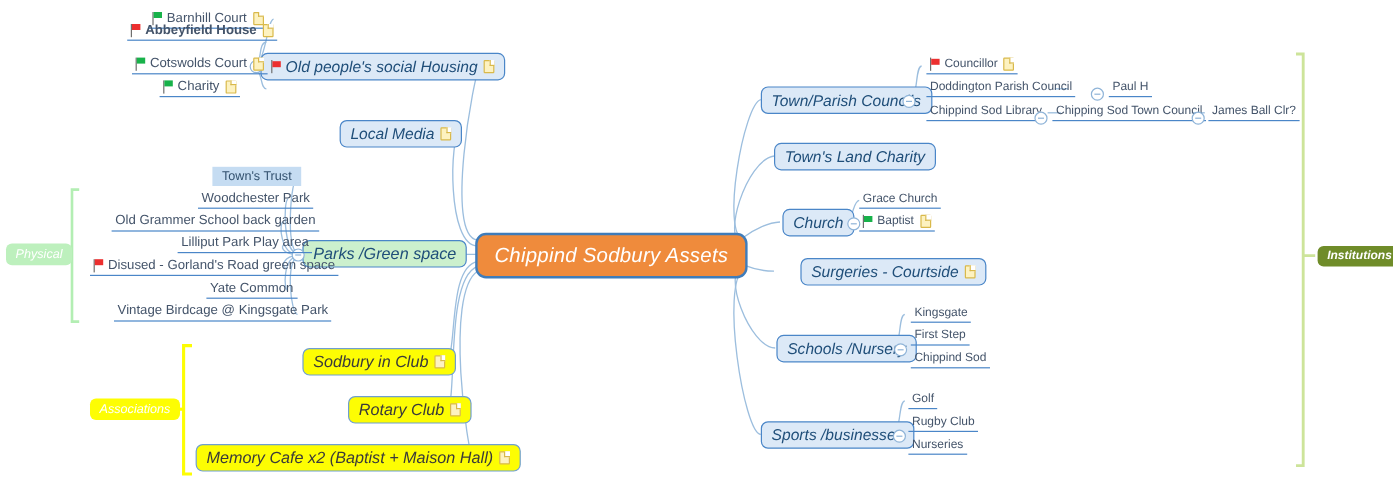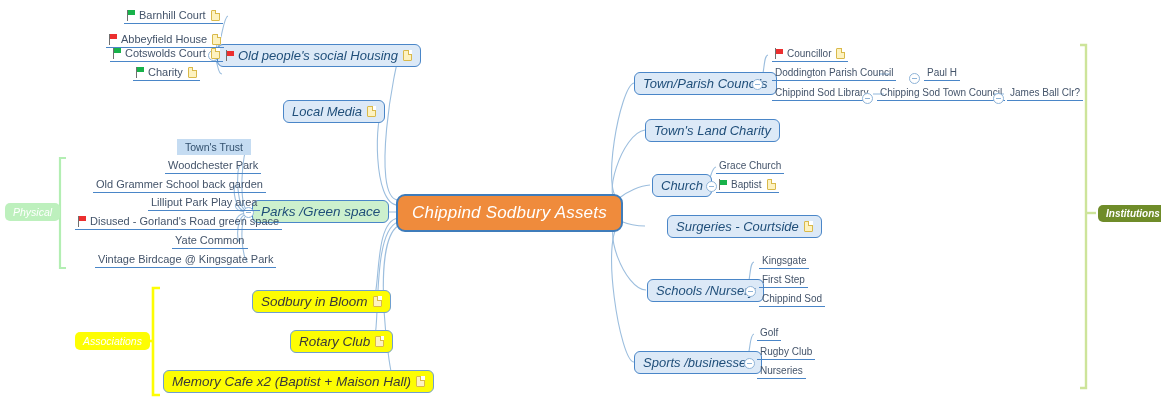--- a/index.html
+++ b/index.html
@@ -133,21 +133,21 @@
     <span class="lbl">Old people's social Housing</span>
     <span class="note"></span>
   </div>
   <div class="toggle" style="left:208px;top:50px;"></div>
 
   <div class="node leaf" style="left:124px;top:9px;">
     <span class="flag green"></span>
     <span class="lbl">Barnhill Court</span>
     <span class="note"></span>
   </div>
-  <div class="node leaf" style="left:106px;top:33px;">
+  <div class="node leaf" style="left:106px;top:19px;font-weight:bold;">
     <span class="flag red"></span>
     <span class="lbl">Abbeyfield House</span>
     <span class="note"></span>
   </div>
   <div class="node leaf" style="left:110px;top:47px;">
     <span class="flag green"></span>
     <span class="lbl">Cotswolds Court</span>
     <span class="note"></span>
   </div>
   <div class="node leaf" style="left:133px;top:66px;">
@@ -183,21 +183,21 @@
     <span class="lbl">Disused - Gorland's Road green space</span>
   </div>
   <div class="node leaf" style="left:172px;top:234px;">
     <span class="lbl">Yate Common</span>
   </div>
   <div class="node leaf" style="left:95px;top:253px;">
     <span class="lbl">Vintage Birdcage @ Kingsgate Park</span>
   </div>
 
   <div class="node box yellow" style="left:252px;top:290px;">
-    <span class="lbl">Sodbury in Bloom</span>
+    <span class="lbl">Sodbury in Club</span>
     <span class="note"></span>
   </div>
   <div class="node box yellow" style="left:290px;top:330px;">
     <span class="lbl">Rotary Club</span>
     <span class="note"></span>
   </div>
   <div class="node box yellow" style="left:163px;top:370px;">
     <span class="lbl">Memory Cafe x2  (Baptist + Maison Hall)</span>
     <span class="note"></span>
   </div>

